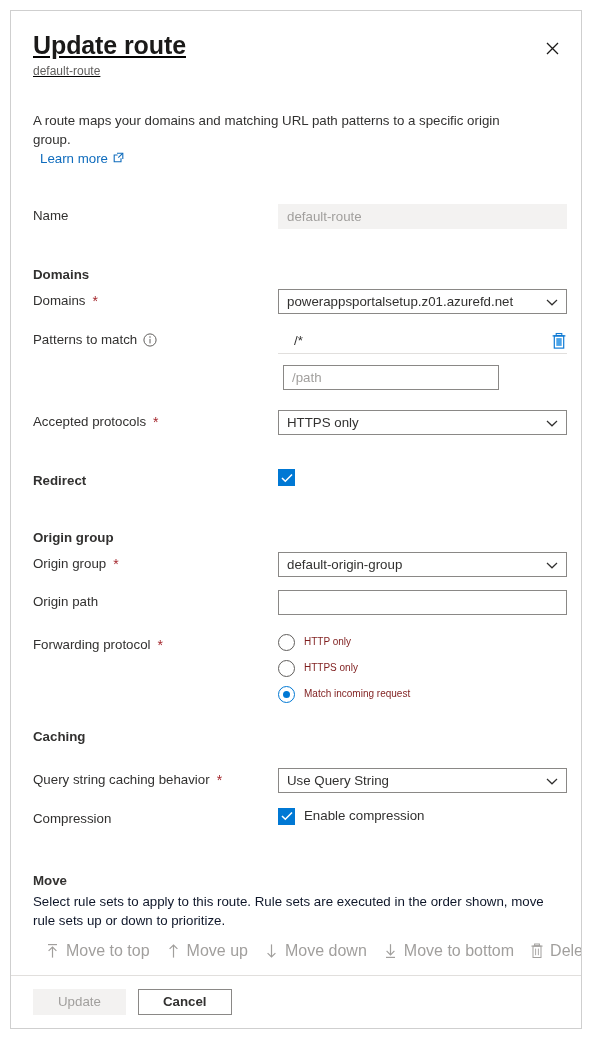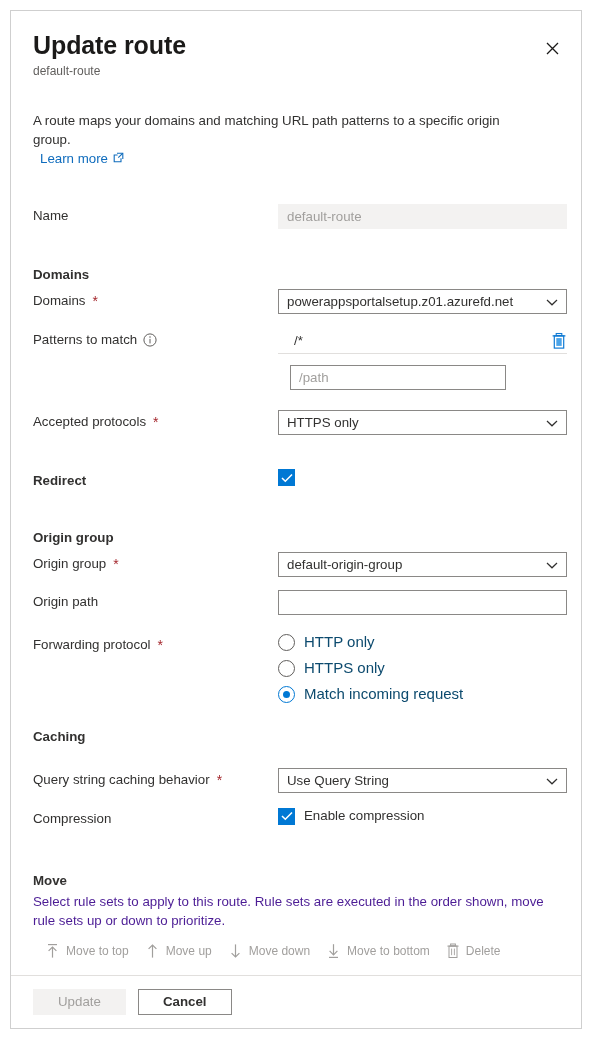--- a/index.html
+++ b/index.html
@@ -24,20 +24,21 @@
     flex: 1 1 auto;
     position: relative;
     padding: 0;
     overflow: hidden;
   }
 
   
   .header {
     position: relative;
     padding: 18px 22px 0 22px;
+    text-decoration: underline;
   }
   .title {
     font-size: 25px;
     font-weight: 600;
     color: #1b1a19;
     letter-spacing: -0.1px;
     line-height: 32px;
     margin: 0;
   }
   .subtitle {
@@ -121,21 +122,21 @@
     line-height: 23px;
     font-family: "Liberation Sans", sans-serif;
     display: block;
   }
   .input::placeholder { color: #a19f9d; }
   .input.readonly {
     background: #f3f2f1;
     border-color: transparent;
     color: #a19f9d;
   }
-  .input.narrow { width: 216px; margin-left: 12px; }
+  .input.narrow { width: 216px; margin-left: 5px; }
 
   .select {
     position: relative;
     width: 289px;
     height: 25px;
     border: 1px solid #8a8886;
     background: #ffffff;
     font-size: 13.3px;
     color: #323130;
     padding: 0 28px 0 8px;
@@ -205,44 +206,44 @@
     border: 1px solid #605e5c;
     background: #ffffff;
     display: flex; align-items: center; justify-content: center;
   }
   .rd.on { border: 1px solid #0078d4; border-width: 1px; }
   .rd.on .dot {
     width: 7px; height: 7px;
     border-radius: 50%;
     background: #0078d4;
   }
-  .rd-label { font-size: 15px; color: #0c4a6e; line-height: 18px; }
+  .rd-label { font-size: 10px; color: #7f1d1d; line-height: 18px; }
 
   
   .rules-wrap { padding: 0 22px; }
   .rules-title {
     font-size: 13.3px; font-weight: 600; color: #323130; line-height: 20px;
   }
   .rules-desc {
-    font-size: 13.3px; color: #4c1d95; line-height: 19px;
+    font-size: 13.3px; color: #0f172a; line-height: 19px;
     max-width: 545px; margin-top: 1px;
   }
   .cmdbar {
     display: flex;
     align-items: center;
     gap: 0;
     margin-top: 8px;
     padding-left: 6px;
   }
   .cmd {
     display: flex;
     align-items: center;
     gap: 6px;
     padding: 4px 10px 4px 6px;
-    font-size: 12px;
+    font-size: 16px;
     color: #a19f9d;
     background: none;
     border: none;
     cursor: default;
     line-height: 18px;
     font-family: "Liberation Sans", sans-serif;
     white-space: nowrap;
   }
   .cmd svg { display: block; flex: 0 0 auto; }
 

